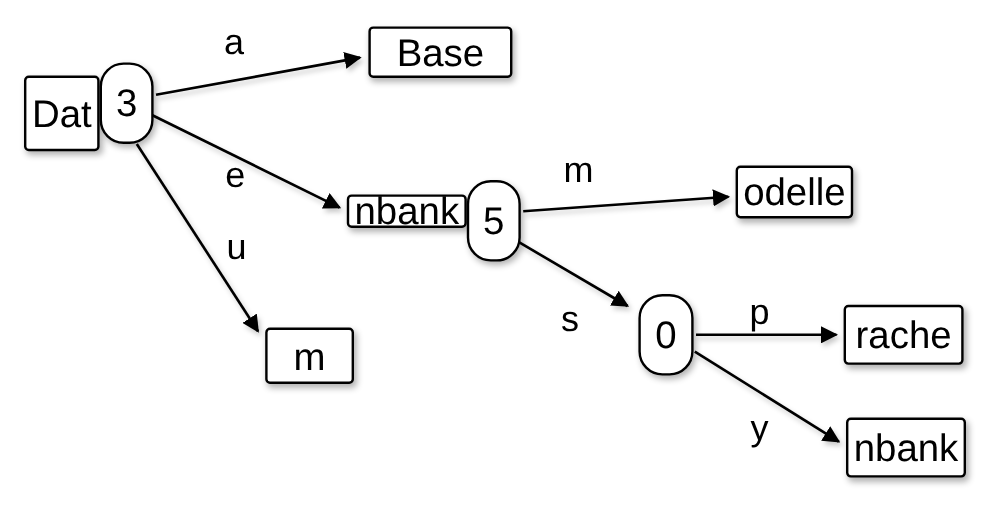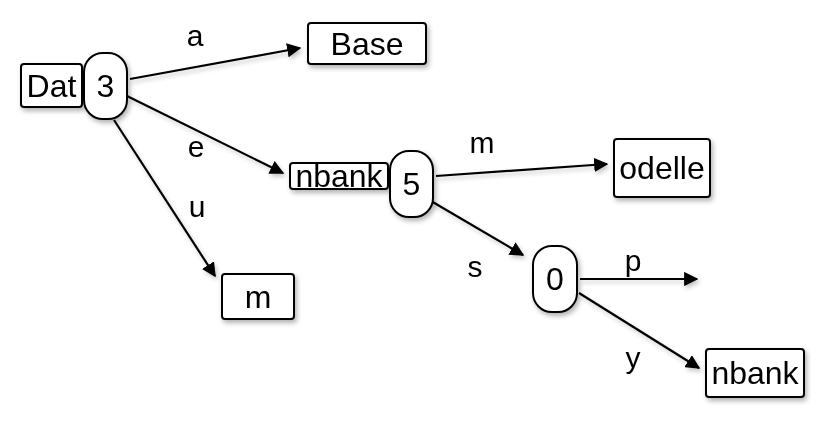--- a/index.html
+++ b/index.html
@@ -55,28 +55,29 @@
     </defs>
     <line x1="130" y1="79" x2="300" y2="48" marker-end="url(#arrow)"></line>
     <line x1="127" y1="96" x2="283" y2="173" marker-end="url(#arrow)"></line>
     <line x1="114" y1="120" x2="215" y2="276" marker-end="url(#arrow)"></line>
     <line x1="436" y1="176" x2="607" y2="164" marker-end="url(#arrow)"></line>
     <line x1="431" y1="201" x2="523" y2="255" marker-end="url(#arrow)"></line>
     <line x1="580" y1="279" x2="697" y2="279" marker-end="url(#arrow)"></line>
     <line x1="579" y1="293" x2="699" y2="368" marker-end="url(#arrow)"></line>
   </svg>
 
-  <div class="node box" style="left:20px;  top:63px;  width:63px;  height:45px;">Dat</div>
+  <div class="node box" style="left:20px;  top:63px;  width:63px;  height:63px;">Dat</div>
   <div class="node count" style="left:83px;  top:52px;  width:45px;  height:68px;">3</div>
   <div class="node box" style="left:307px; top:22px;  width:120px; height:43px;">Base</div>
   <div class="node box" style="left:221px; top:273px; width:74px;  height:47px;">m</div>
   <div class="node box" style="left:289px; top:162px; width:100px; height:28px;">nbank</div>
   <div class="node count" style="left:389px; top:150px; width:45px;  height:68px;">5</div>
-  <div class="node box" style="left:613px; top:138px; width:98px;  height:60px;">odelle</div>
+  <div class="node box" style="left:613px; top:138px; width:98px;  height:44px;">odelle</div>
   <div class="node count" style="left:532px; top:245px; width:46px;  height:68px;">0</div>
+  <div class="node box" style="left:703px; top:254px; width:100px; height:50px;">rache</div>
   <div class="node box" style="left:705px; top:348px; width:100px; height:50px;">nbank</div>
 
   <div class="edge-label" style="left:195px; top:36px;">a</div>
   <div class="edge-label" style="left:196px; top:147px;">e</div>
   <div class="edge-label" style="left:197px; top:207px;">u</div>
   <div class="edge-label" style="left:482px; top:143px;">m</div>
   <div class="edge-label" style="left:475px; top:267px;">s</div>
   <div class="edge-label" style="left:633px; top:261px;">p</div>
   <div class="edge-label" style="left:633px; top:358px;">y</div>
 

